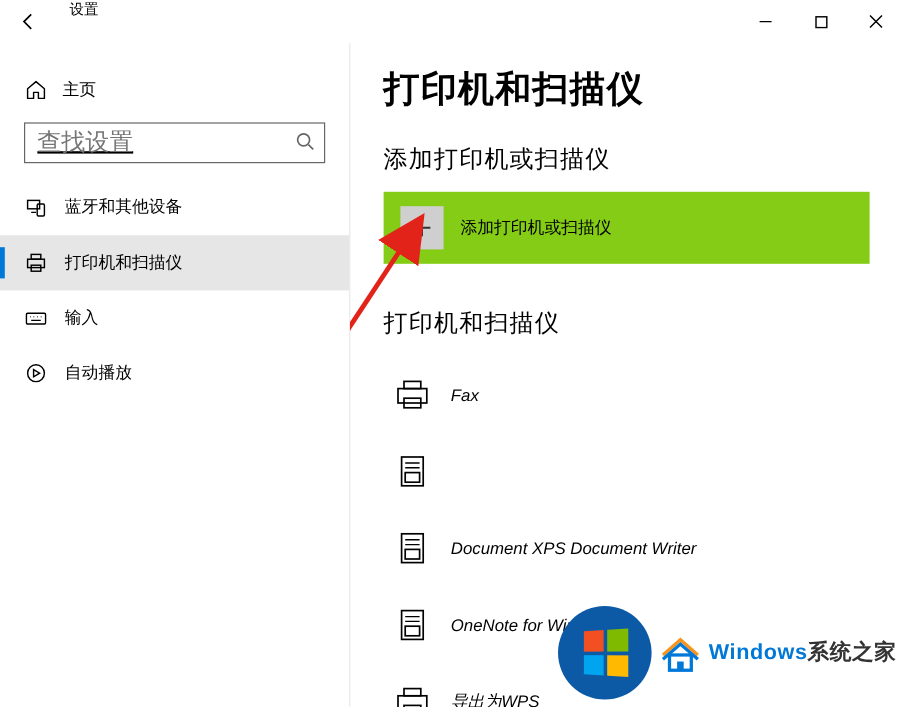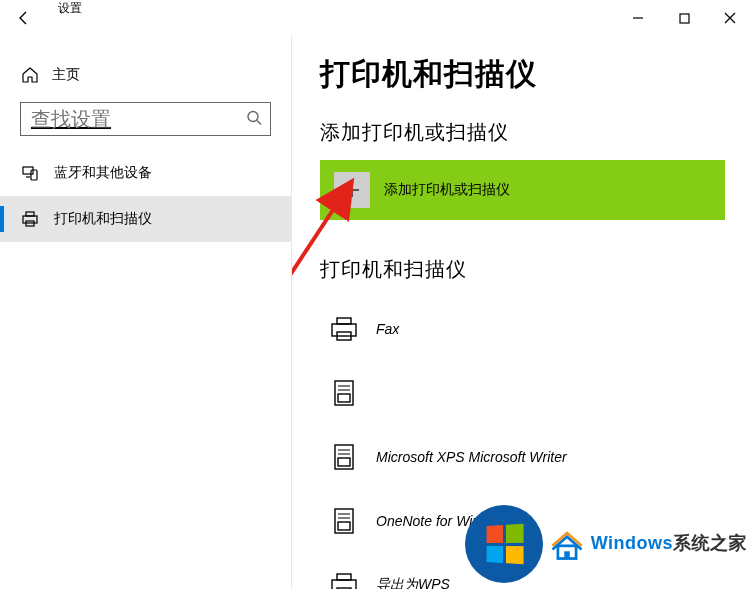--- a/index.html
+++ b/index.html
@@ -276,22 +276,40 @@
         <svg width="18" height="18" viewBox="0 0 18 18">
             <rect x="2" y="6" width="14" height="7" stroke="#000" stroke-width="1.2" fill="none"></rect>
             <rect x="5" y="2" width="8" height="4" stroke="#000" stroke-width="1.2" fill="none"></rect>
             <rect x="5" y="11" width="8" height="5" stroke="#000" stroke-width="1.2" fill="none"></rect>
           </svg>
       </span>
       <span>打印机和扫描仪</span>
     </div>
 
 
-
-
+    <div class="nav-item">
+      <span class="icon-slot">
+        <svg width="18" height="18" viewBox="0 0 18 18">
+            <rect x="1" y="5" width="16" height="9" rx="1" stroke="#000" stroke-width="1.2" fill="none"></rect>
+            <path d="M4 8 H4.5 M7 8 H7.5 M10 8 H10.5 M13 8 H13.5 M5 11 H13" stroke="#000" stroke-width="1.2"></path>
+          </svg>
+      </span>
+      <span>输入</span>
+    </div>
+
+
+    <div class="nav-item">
+      <span class="icon-slot">
+        <svg width="18" height="18" viewBox="0 0 18 18">
+            <circle cx="9" cy="9" r="7" stroke="#000" stroke-width="1.2" fill="none"></circle>
+            <path d="M7 6 L12 9 L7 12 Z" stroke="#000" stroke-width="1.2" fill="none"></path>
+          </svg>
+      </span>
+      <span>自动播放</span>
+    </div>
 
   </div>
 
   <div class="main">
     <div class="page-title">打印机和扫描仪</div>
 
     <div class="section-title">添加打印机或扫描仪</div>
 
     <div class="add-row">
       <div class="add-btn">
@@ -327,21 +345,21 @@
       </div>
 
       <div class="device">
         <span class="dev-icon">
           <svg width="30" height="30" viewBox="0 0 30 30">
               <rect x="6" y="3" width="18" height="24" stroke="#000" stroke-width="1.4" fill="none"></rect>
               <rect x="9" y="16" width="12" height="8" stroke="#000" stroke-width="1.4" fill="none"></rect>
               <path d="M9 8 H21 M9 12 H21" stroke="#000" stroke-width="1.2"></path>
             </svg>
         </span>
-        <span class="device-label">Microsoft XPS Microsoft Writer</span>
+        <span class="device-label">Document XPS Document Writer</span>
       </div>
 
       <div class="device">
         <span class="dev-icon">
           <svg width="30" height="30" viewBox="0 0 30 30">
               <rect x="6" y="3" width="18" height="24" stroke="#000" stroke-width="1.4" fill="none"></rect>
               <rect x="9" y="16" width="12" height="8" stroke="#000" stroke-width="1.4" fill="none"></rect>
               <path d="M9 8 H21 M9 12 H21" stroke="#000" stroke-width="1.2"></path>
             </svg>
         </span>

